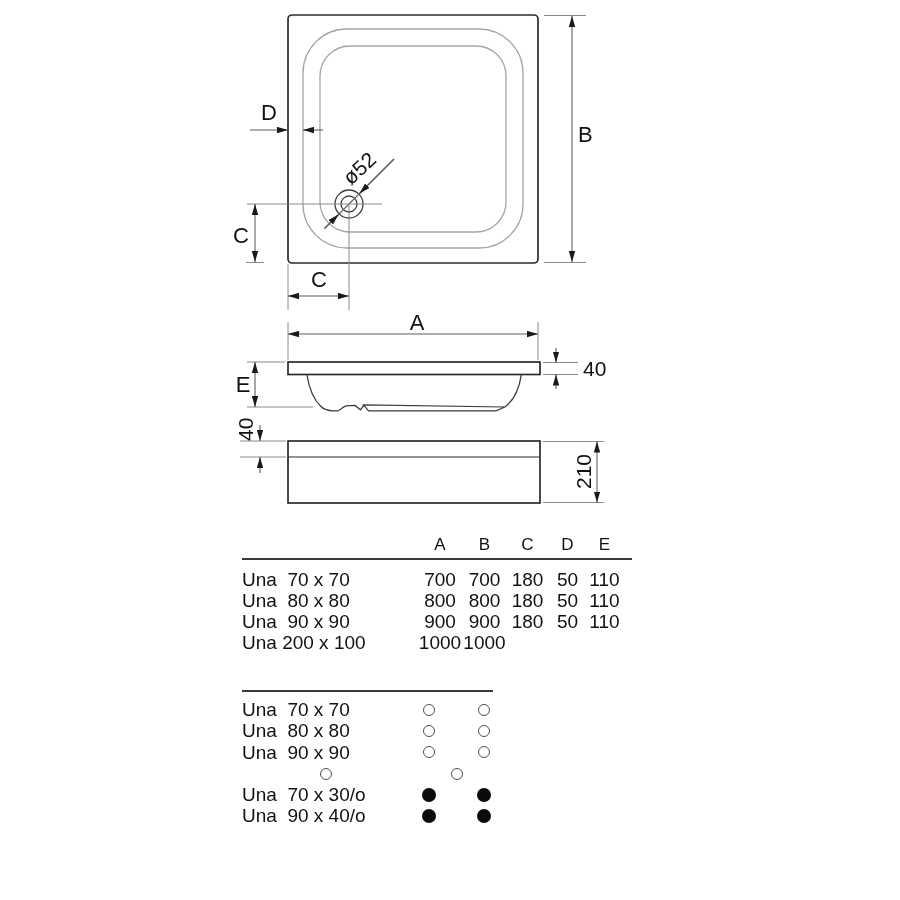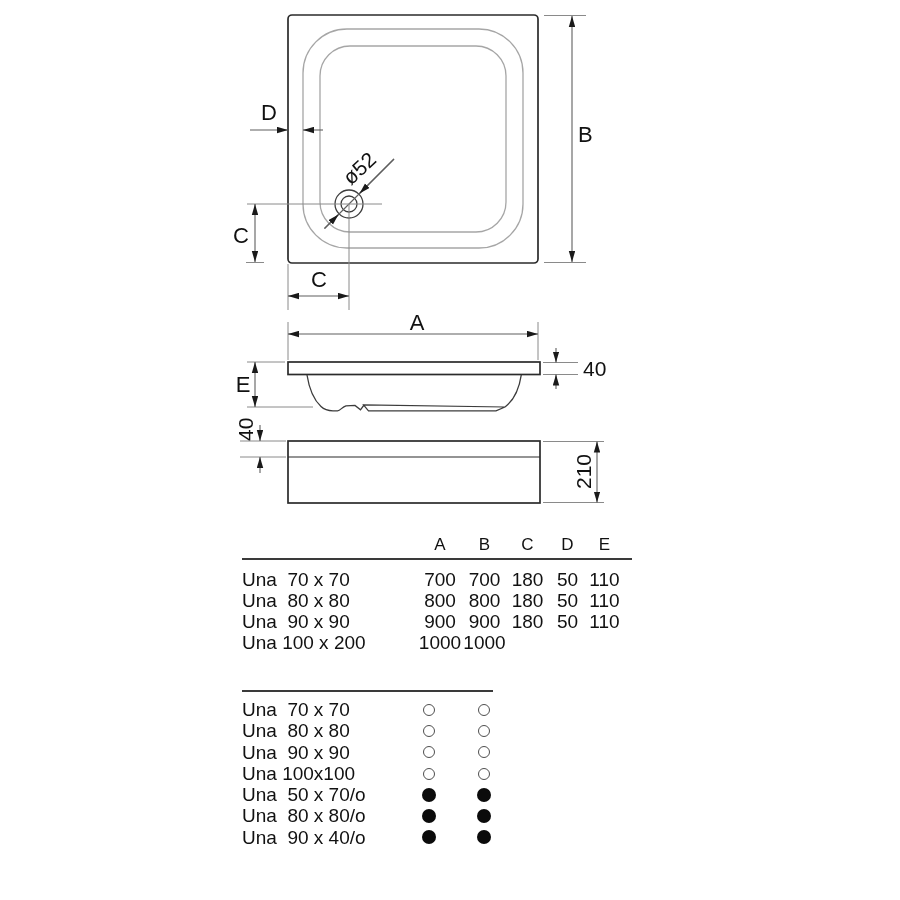--- a/index.html
+++ b/index.html
@@ -157,21 +157,21 @@
       </div>
       <div class="spec-row">
         <span class="model">Una  90 x 90</span>
         <span class="val">900</span>
         <span class="val">900</span>
         <span class="val">180</span>
         <span class="val">50</span>
         <span class="val">110</span>
       </div>
       <div class="spec-row">
-        <span class="model">Una 100 x 200</span>
+        <span class="model">Una 200 x 100</span>
         <span class="val">1000</span>
         <span class="val">1000</span>
         <span class="val"></span>
         <span class="val"></span>
         <span class="val"></span>
       </div>
     </div>
   </div>
 
   <div id="variant-table">
@@ -200,41 +200,30 @@
         <span class="model">Una  90 x 90</span>
         <span class="dotcell">
             <span class="dot" data-fill="open"></span>
           </span>
         <span></span>
         <span class="dotcell">
             <span class="dot" data-fill="open"></span>
           </span>
       </div>
       <div class="variant-row">
-        <span class="model">Una 100x100</span>
-        <span class="dotcell">
-            <span class="dot" data-fill="open"></span>
-          </span>
-        <span></span>
-        <span class="dotcell">
-            <span class="dot" data-fill="open"></span>
-          </span>
-      </div>
-      <div class="variant-row">
-        <span class="model">Una  50 x 70/o</span>
-        <span class="dotcell">
-            <span class="dot" data-fill="filled"></span>
-          </span>
-        <span></span>
-        <span class="dotcell">
-            <span class="dot" data-fill="filled"></span>
-          </span>
-      </div>
-      <div class="variant-row">
-        <span class="model">Una  80 x 80/o</span>
+        <span class="dotcell">
+            <span class="dot" data-fill="open"></span>
+          </span>
+        <span></span>
+        <span class="dotcell">
+            <span class="dot" data-fill="open"></span>
+          </span>
+      </div>
+      <div class="variant-row">
+        <span class="model">Una  70 x 30/o</span>
         <span class="dotcell">
             <span class="dot" data-fill="filled"></span>
           </span>
         <span></span>
         <span class="dotcell">
             <span class="dot" data-fill="filled"></span>
           </span>
       </div>
       <div class="variant-row">
         <span class="model">Una  90 x 40/o</span>

